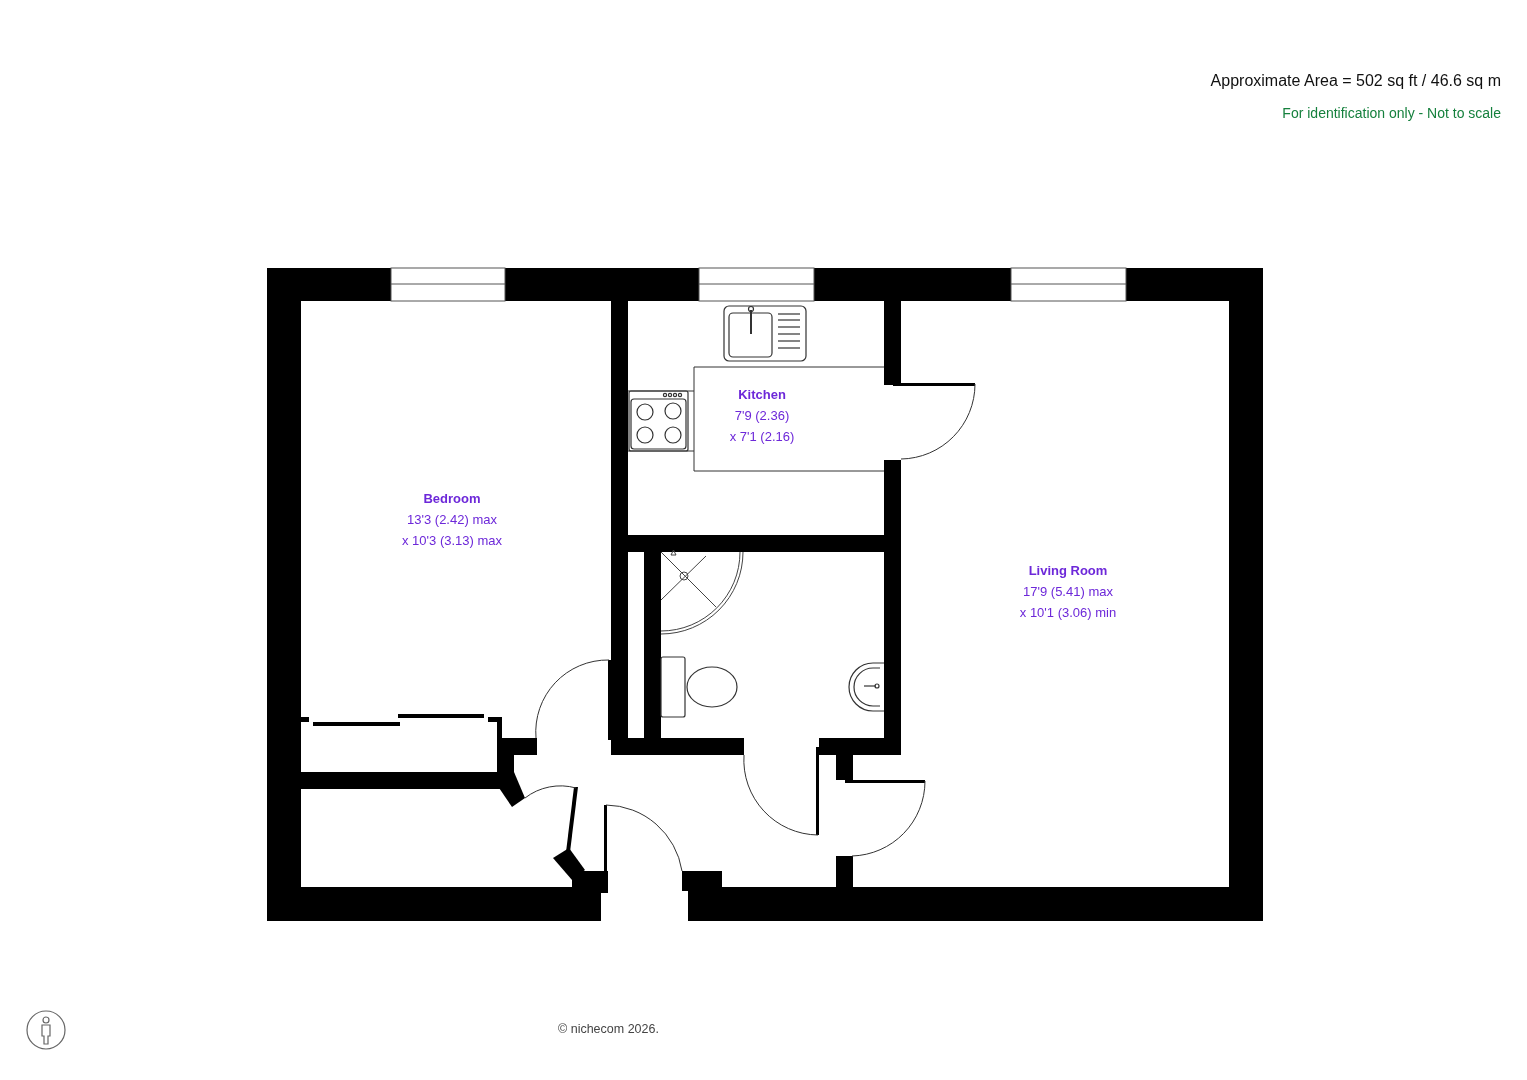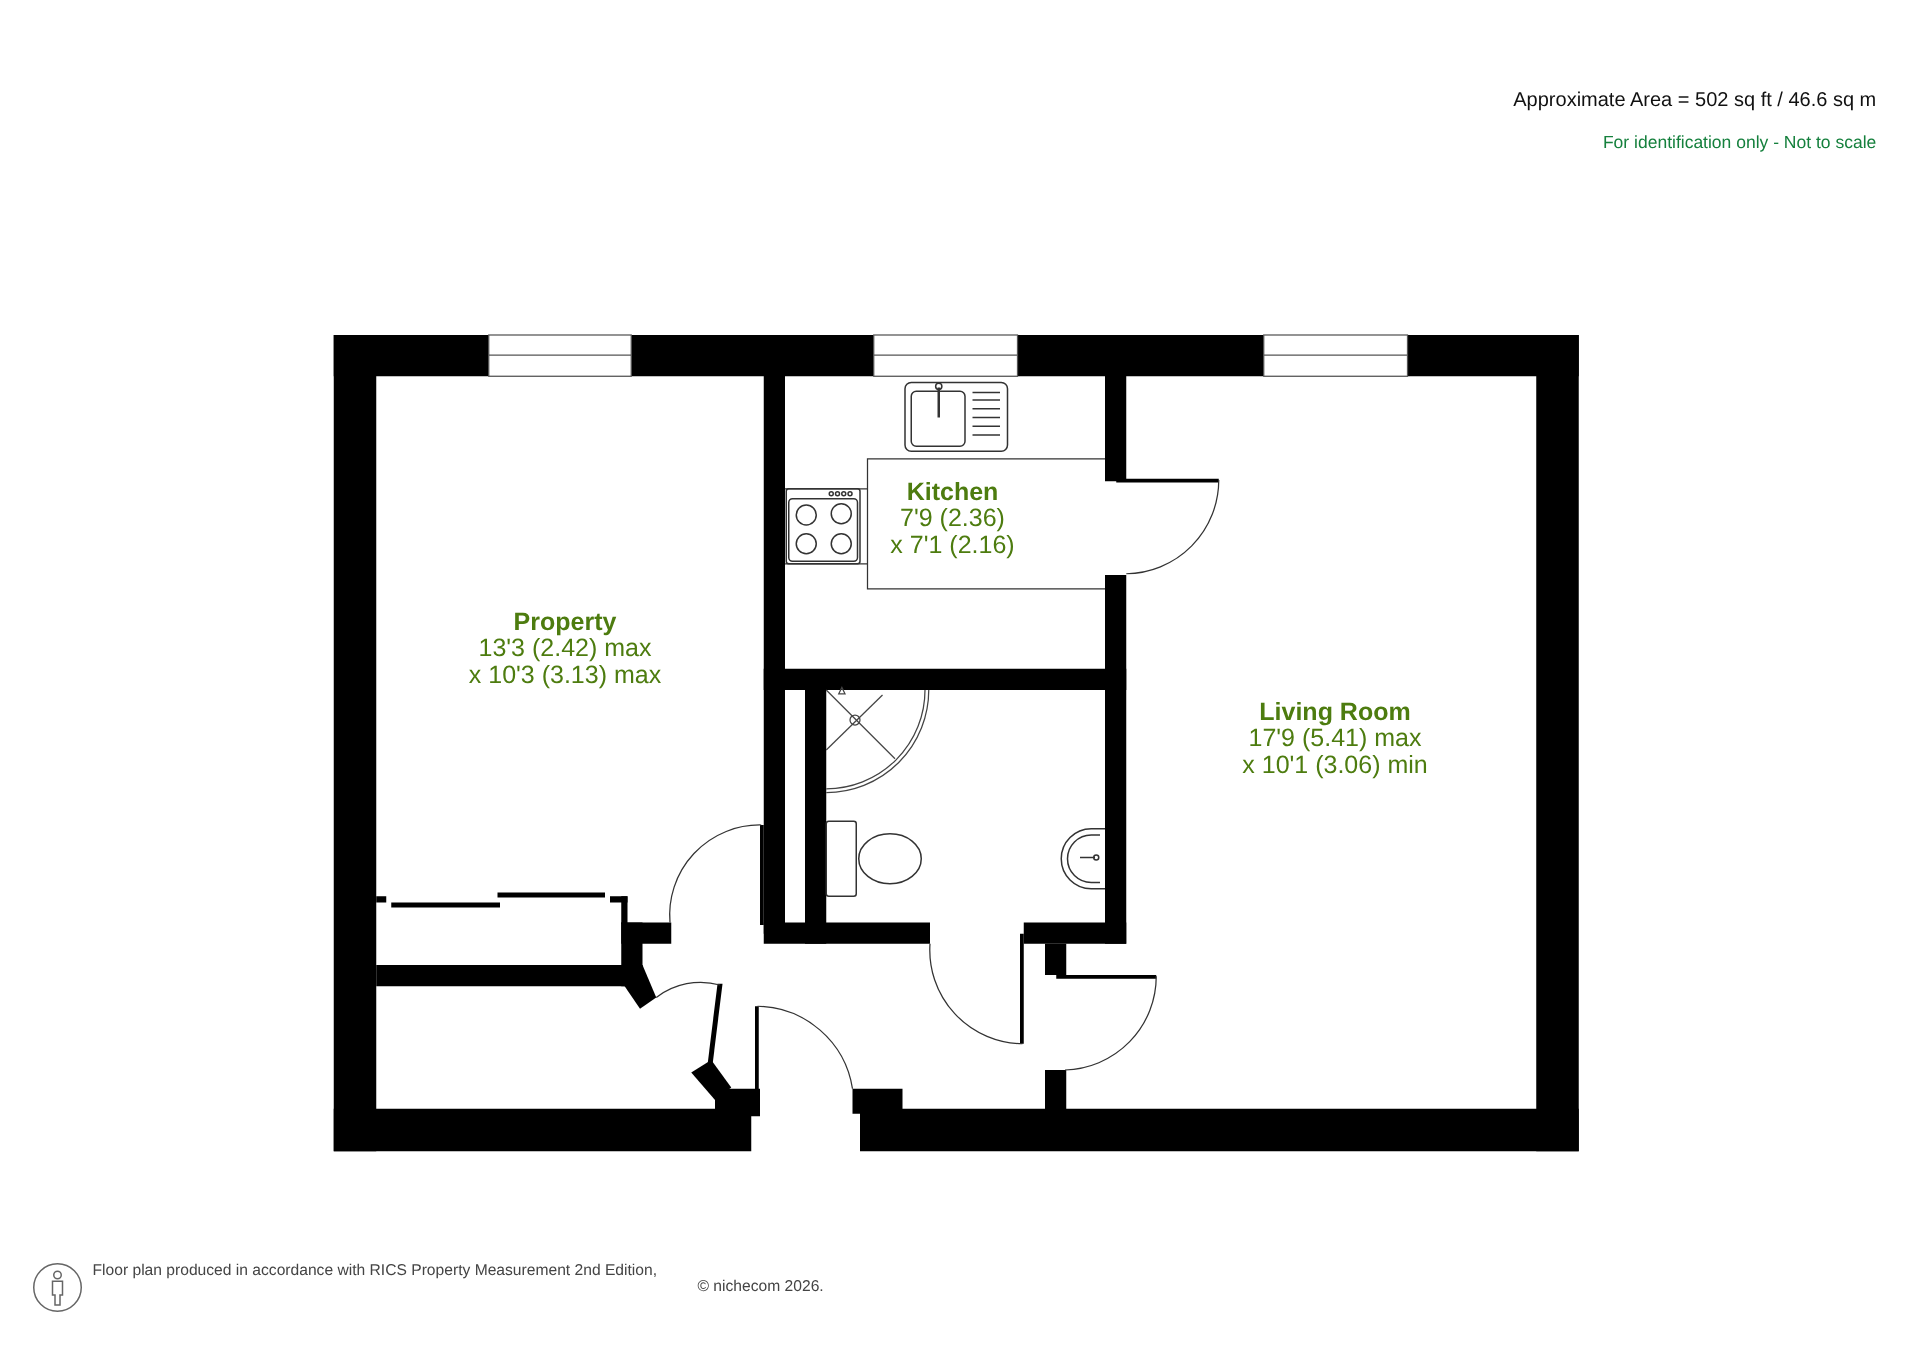--- a/index.html
+++ b/index.html
@@ -1,20 +1,20 @@
 <!DOCTYPE html>
 <html><head>
 <meta charset="utf-8">
 <style>
   html, body { margin: 0; padding: 0; background: #ffffff; }
   body { width: 1527px; height: 1080px; position: relative; overflow: hidden; font-family: "Liberation Sans", sans-serif; color: #000; }
   .area-title { position: absolute; right: 26px; top: 72px; font-size: 16px; color: #111; white-space: nowrap; }
   .area-sub { position: absolute; right: 26px; top: 105px; font-size: 14px; color: #15803d; white-space: nowrap; }
   #plan { position: absolute; left: 0; top: 0; }
-  .room-label { position: absolute; text-align: center; line-height: 21px; font-size: 20px; color: #4d7c0f; }
+  .room-label { position: absolute; text-align: center; line-height: 21px; font-size: 13px; color: #6d28d9; }
   .room-label .name { font-weight: bold; display: block; }
   .room-label .dim { display: block; }
   .footer { position: absolute; left: 26px; top: 1008px; height: 48px; }
   .footer-icon { position: absolute; left: 0; top: 2px; width: 40px; height: 40px; }
   .footer-text { position: absolute; left: 48px; top: 0; font-size: 12.5px; line-height: 16px; color: #444; white-space: nowrap; }
   .footer-copy { position: absolute; left: 532px; top: 14px; font-size: 12.5px; color: #444; white-space: nowrap; }
 </style>
 </head>
 <body>
 
@@ -158,21 +158,21 @@
     </g>
 
     <g>
       <rect x="604" y="805" width="3" height="70" fill="#000" stroke="none"></rect>
       <path d="M606,805 A78,78 0 0 1 682,871"></path>
     </g>
   </g>
 </svg>
 
 <div class="room-label" style="left:352px; top:488px; width:200px;">
-  <span class="name">Property</span>
+  <span class="name">Bedroom</span>
   <span class="dim">13'3 (2.42) max</span>
   <span class="dim">x 10'3 (3.13) max</span>
 </div>
 
 <div class="room-label" style="left:662px; top:384px; width:200px;">
   <span class="name">Kitchen</span>
   <span class="dim">7'9 (2.36)</span>
   <span class="dim">x 7'1 (2.16)</span>
 </div>
 
@@ -182,16 +182,15 @@
   <span class="dim">x 10'1 (3.06) min</span>
 </div>
 
 <div class="footer">
   <svg class="footer-icon" viewBox="0 0 40 40">
     <circle cx="20" cy="20" r="19" fill="none" stroke="#666" stroke-width="1.2"></circle>
     <circle cx="20" cy="10" r="3" fill="none" stroke="#666" stroke-width="1.2"></circle>
     <path d="M16,15 L24,15 L24,26 L22,26 L22,34 L18,34 L18,26 L16,26 Z" fill="none" stroke="#666" stroke-width="1.2"></path>
   </svg>
   <div class="footer-text">
-    <div>Floor plan produced in accordance with RICS Property Measurement 2nd Edition,</div>
   </div>
   <div class="footer-copy">© nichecom 2026.</div>
 </div>
 
 </body></html>

